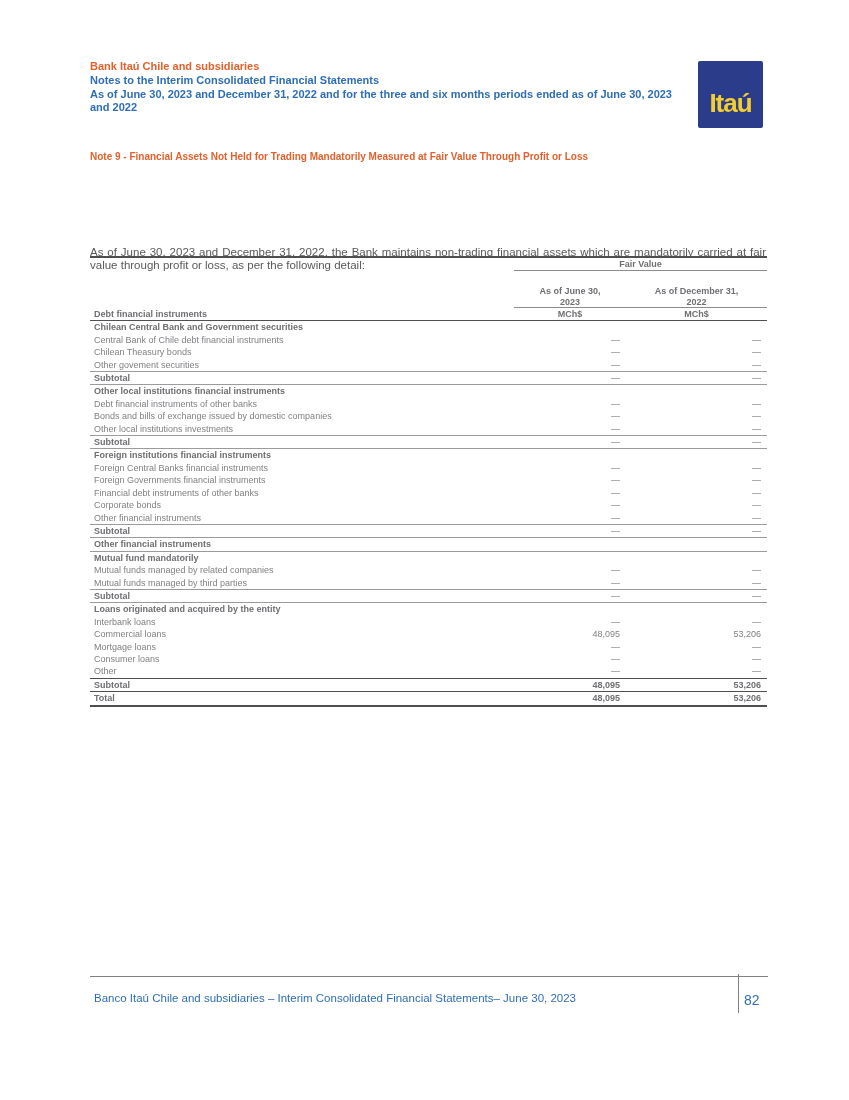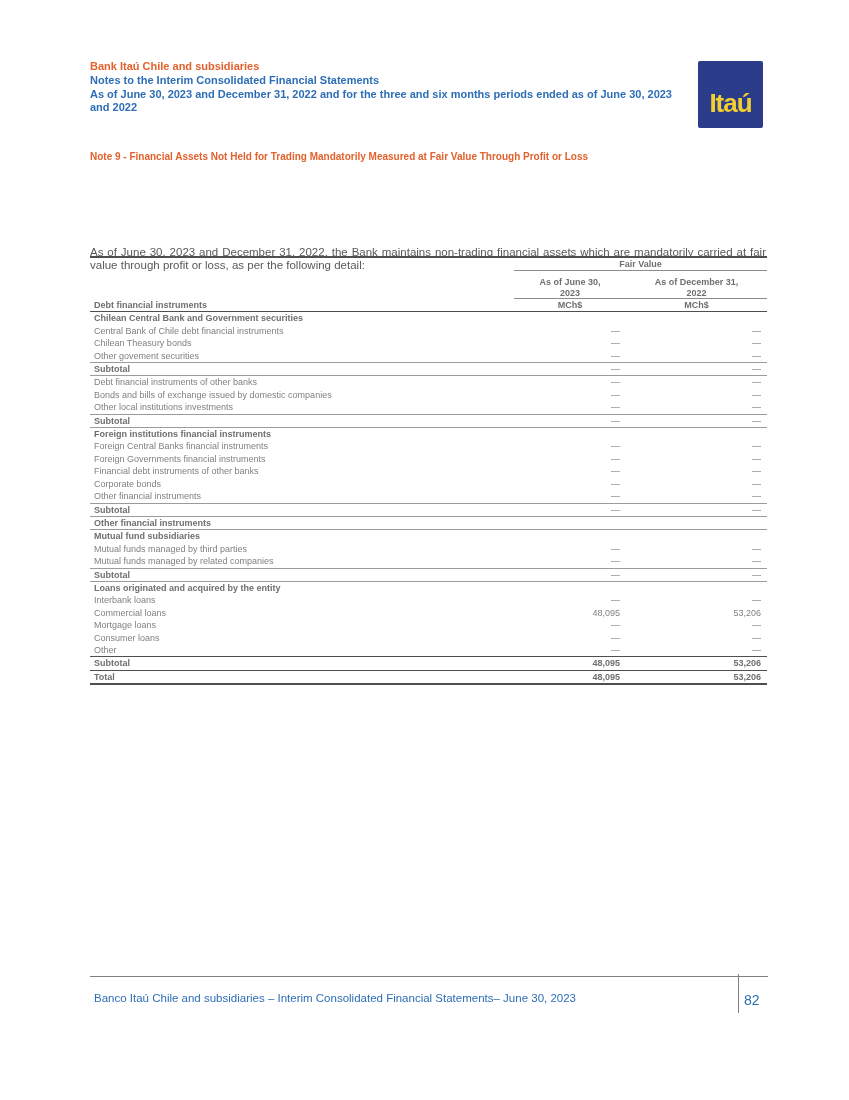--- a/index.html
+++ b/index.html
@@ -72,21 +72,21 @@
   col.c-v2 { width: 141px; }
 
   tr.thr-group th.grp {
     text-align: center; font-weight: bold; color: var(--table_dark_gray);
     border-bottom: 1px solid var(--rule_mid);
     height: 13px; line-height: 12px;
   }
   tr.thr-dates th.date {
     text-align: center; font-weight: bold; color: var(--table_dark_gray);
     border-bottom: 1px solid var(--rule_mid);
-    height: 23px; line-height: 10.5px; padding-top: 6px;
+    height: 23px; line-height: 10.5px; padding-top: 15px;
   }
   tr.thr-unit th { height: 12px; border-bottom: 1.5px solid var(--rule_dark); }
   tr.thr-unit th.rowhead {
     text-align: left; font-weight: bold; color: var(--table_dark_gray);
     padding-left: 4px;
   }
   tr.thr-unit th.unit {
     text-align: center; font-weight: bold; color: var(--table_dark_gray);
   }
 
@@ -195,20 +195,25 @@
         <tr class="r-item">
           <td class="lbl">Other govement securities</td>
           <td class="val">—</td>
           <td class="val">—</td>
         </tr>
         <tr class="r-subtotal">
           <td class="lbl">Subtotal</td>
           <td class="val">—</td>
           <td class="val">—</td>
         </tr>
+        <tr class="r-section">
+          <td class="lbl">Other local institutions financial instruments</td>
+          <td class="val"></td>
+          <td class="val"></td>
+        </tr>
         <tr class="r-item">
           <td class="lbl">Debt financial instruments of other banks</td>
           <td class="val">—</td>
           <td class="val">—</td>
         </tr>
         <tr class="r-item">
           <td class="lbl">Bonds and bills of exchange issued by domestic companies</td>
           <td class="val">—</td>
           <td class="val">—</td>
         </tr>
@@ -256,31 +261,31 @@
           <td class="lbl">Subtotal</td>
           <td class="val">—</td>
           <td class="val">—</td>
         </tr>
         <tr class="r-section-ruled">
           <td class="lbl">Other financial instruments</td>
           <td class="val"></td>
           <td class="val"></td>
         </tr>
         <tr class="r-section">
-          <td class="lbl">Mutual fund subsidiaries</td>
-          <td class="val"></td>
-          <td class="val"></td>
+          <td class="lbl">Mutual fund mandatorily</td>
+          <td class="val"></td>
+          <td class="val"></td>
+        </tr>
+        <tr class="r-item">
+          <td class="lbl">Mutual funds managed by related companies</td>
+          <td class="val">—</td>
+          <td class="val">—</td>
         </tr>
         <tr class="r-item">
           <td class="lbl">Mutual funds managed by third parties</td>
-          <td class="val">—</td>
-          <td class="val">—</td>
-        </tr>
-        <tr class="r-item">
-          <td class="lbl">Mutual funds managed by related companies</td>
           <td class="val">—</td>
           <td class="val">—</td>
         </tr>
         <tr class="r-subtotal">
           <td class="lbl">Subtotal</td>
           <td class="val">—</td>
           <td class="val">—</td>
         </tr>
         <tr class="r-section">
           <td class="lbl">Loans originated and acquired by the entity</td>

